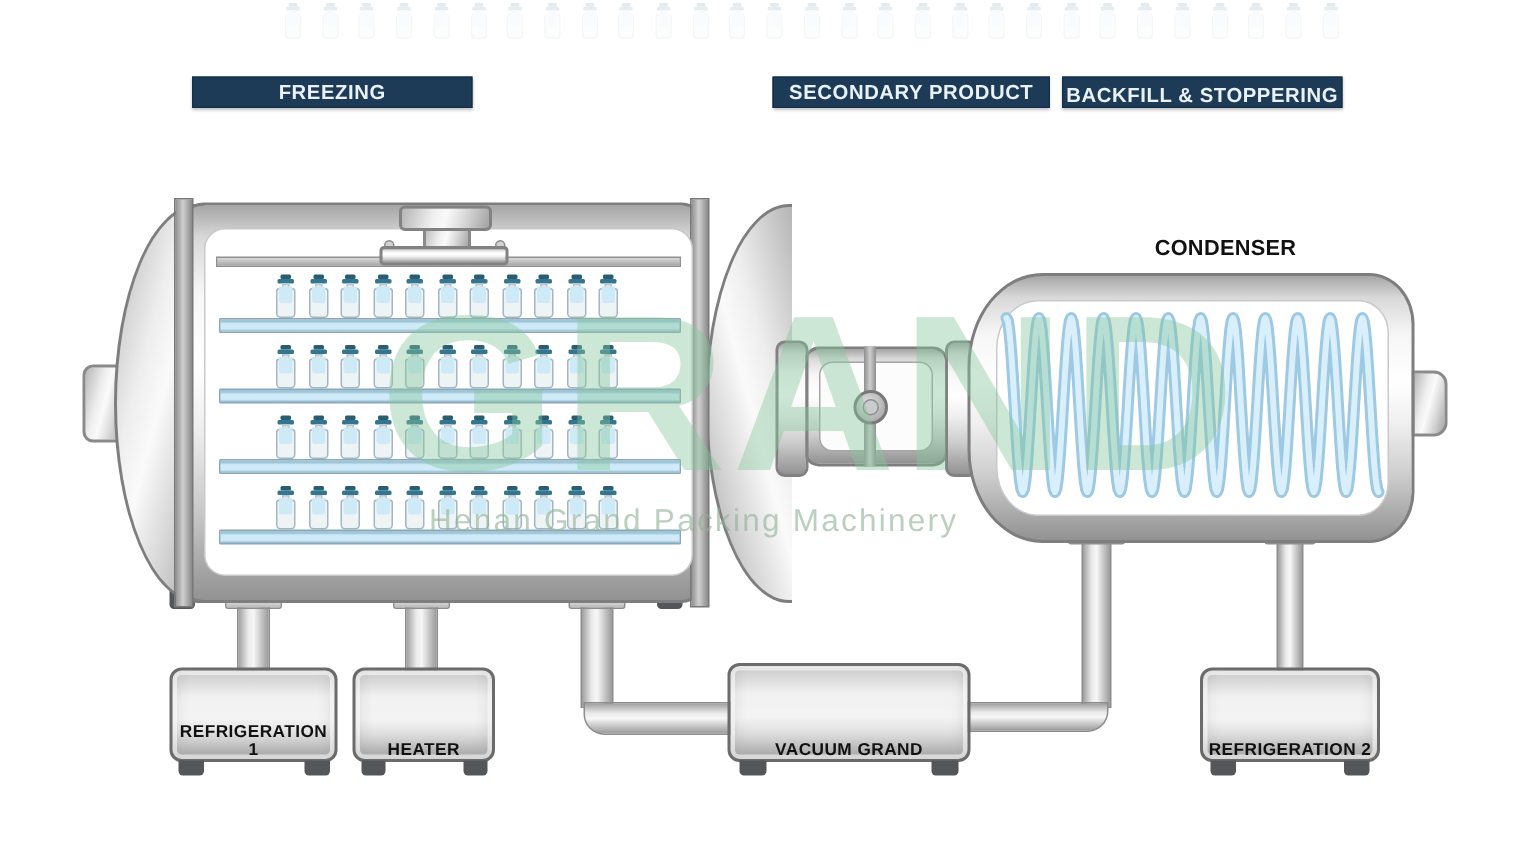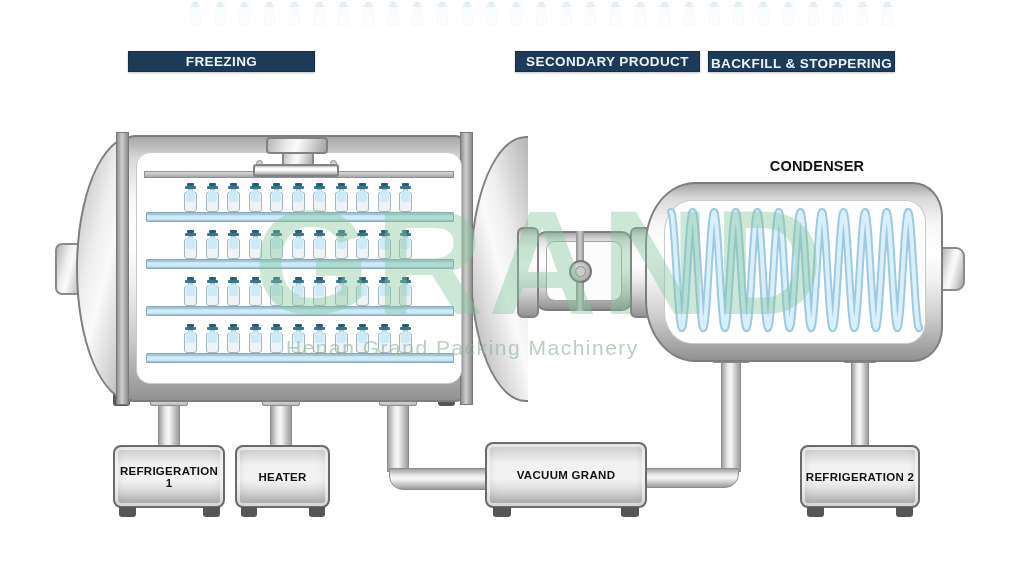--- a/index.html
+++ b/index.html
@@ -54,21 +54,21 @@
   .pipe-v { position:absolute; background:linear-gradient(90deg,#9f9f9f,#e9e9e9 32%,#f7f7f7 50%,#cacaca 74%,#9b9b9b); border:1.5px solid #8d8d8d; }
   .pipe-h { position:absolute; background:linear-gradient(180deg,#9f9f9f,#e9e9e9 32%,#f7f7f7 50%,#cacaca 74%,#9b9b9b); border:1.5px solid #8d8d8d; }
   .flange { position:absolute; height:8px; background:linear-gradient(180deg,#eeeeee,#b9b9b9); border:1.5px solid #8d8d8d; border-radius:2px; }
   .foot   { position:absolute; background:#54575a; border-radius:0 0 3px 3px; }
 
   
   .equip {
     position:absolute; border:2px solid #6b6b6b; border-radius:8px;
     background:linear-gradient(180deg,#c9c9c9 0%,#f1f1f1 30%,#f3f3f3 55%,#c2c2c2 100%);
     box-shadow:inset 0 0 0 3px rgba(255,255,255,.55), inset 0 -9px 12px rgba(0,0,0,.16);
-    display:flex; align-items:center; justify-content:center;
+    display:flex; align-items:flex-end; justify-content:center;
     color:#111; font-size:11.5px; font-weight:700; letter-spacing:.3px; text-align:center;
   }
 
   
   .wm-brand {
     position:absolute; left:258px; top:178px; width:470px; height:170px;
     font-size:148px; font-weight:700; letter-spacing:4px; line-height:170px;
     color:rgba(134,197,154,.42); text-align:center; transform:scaleX(1.02);
     pointer-events:none;
   }

